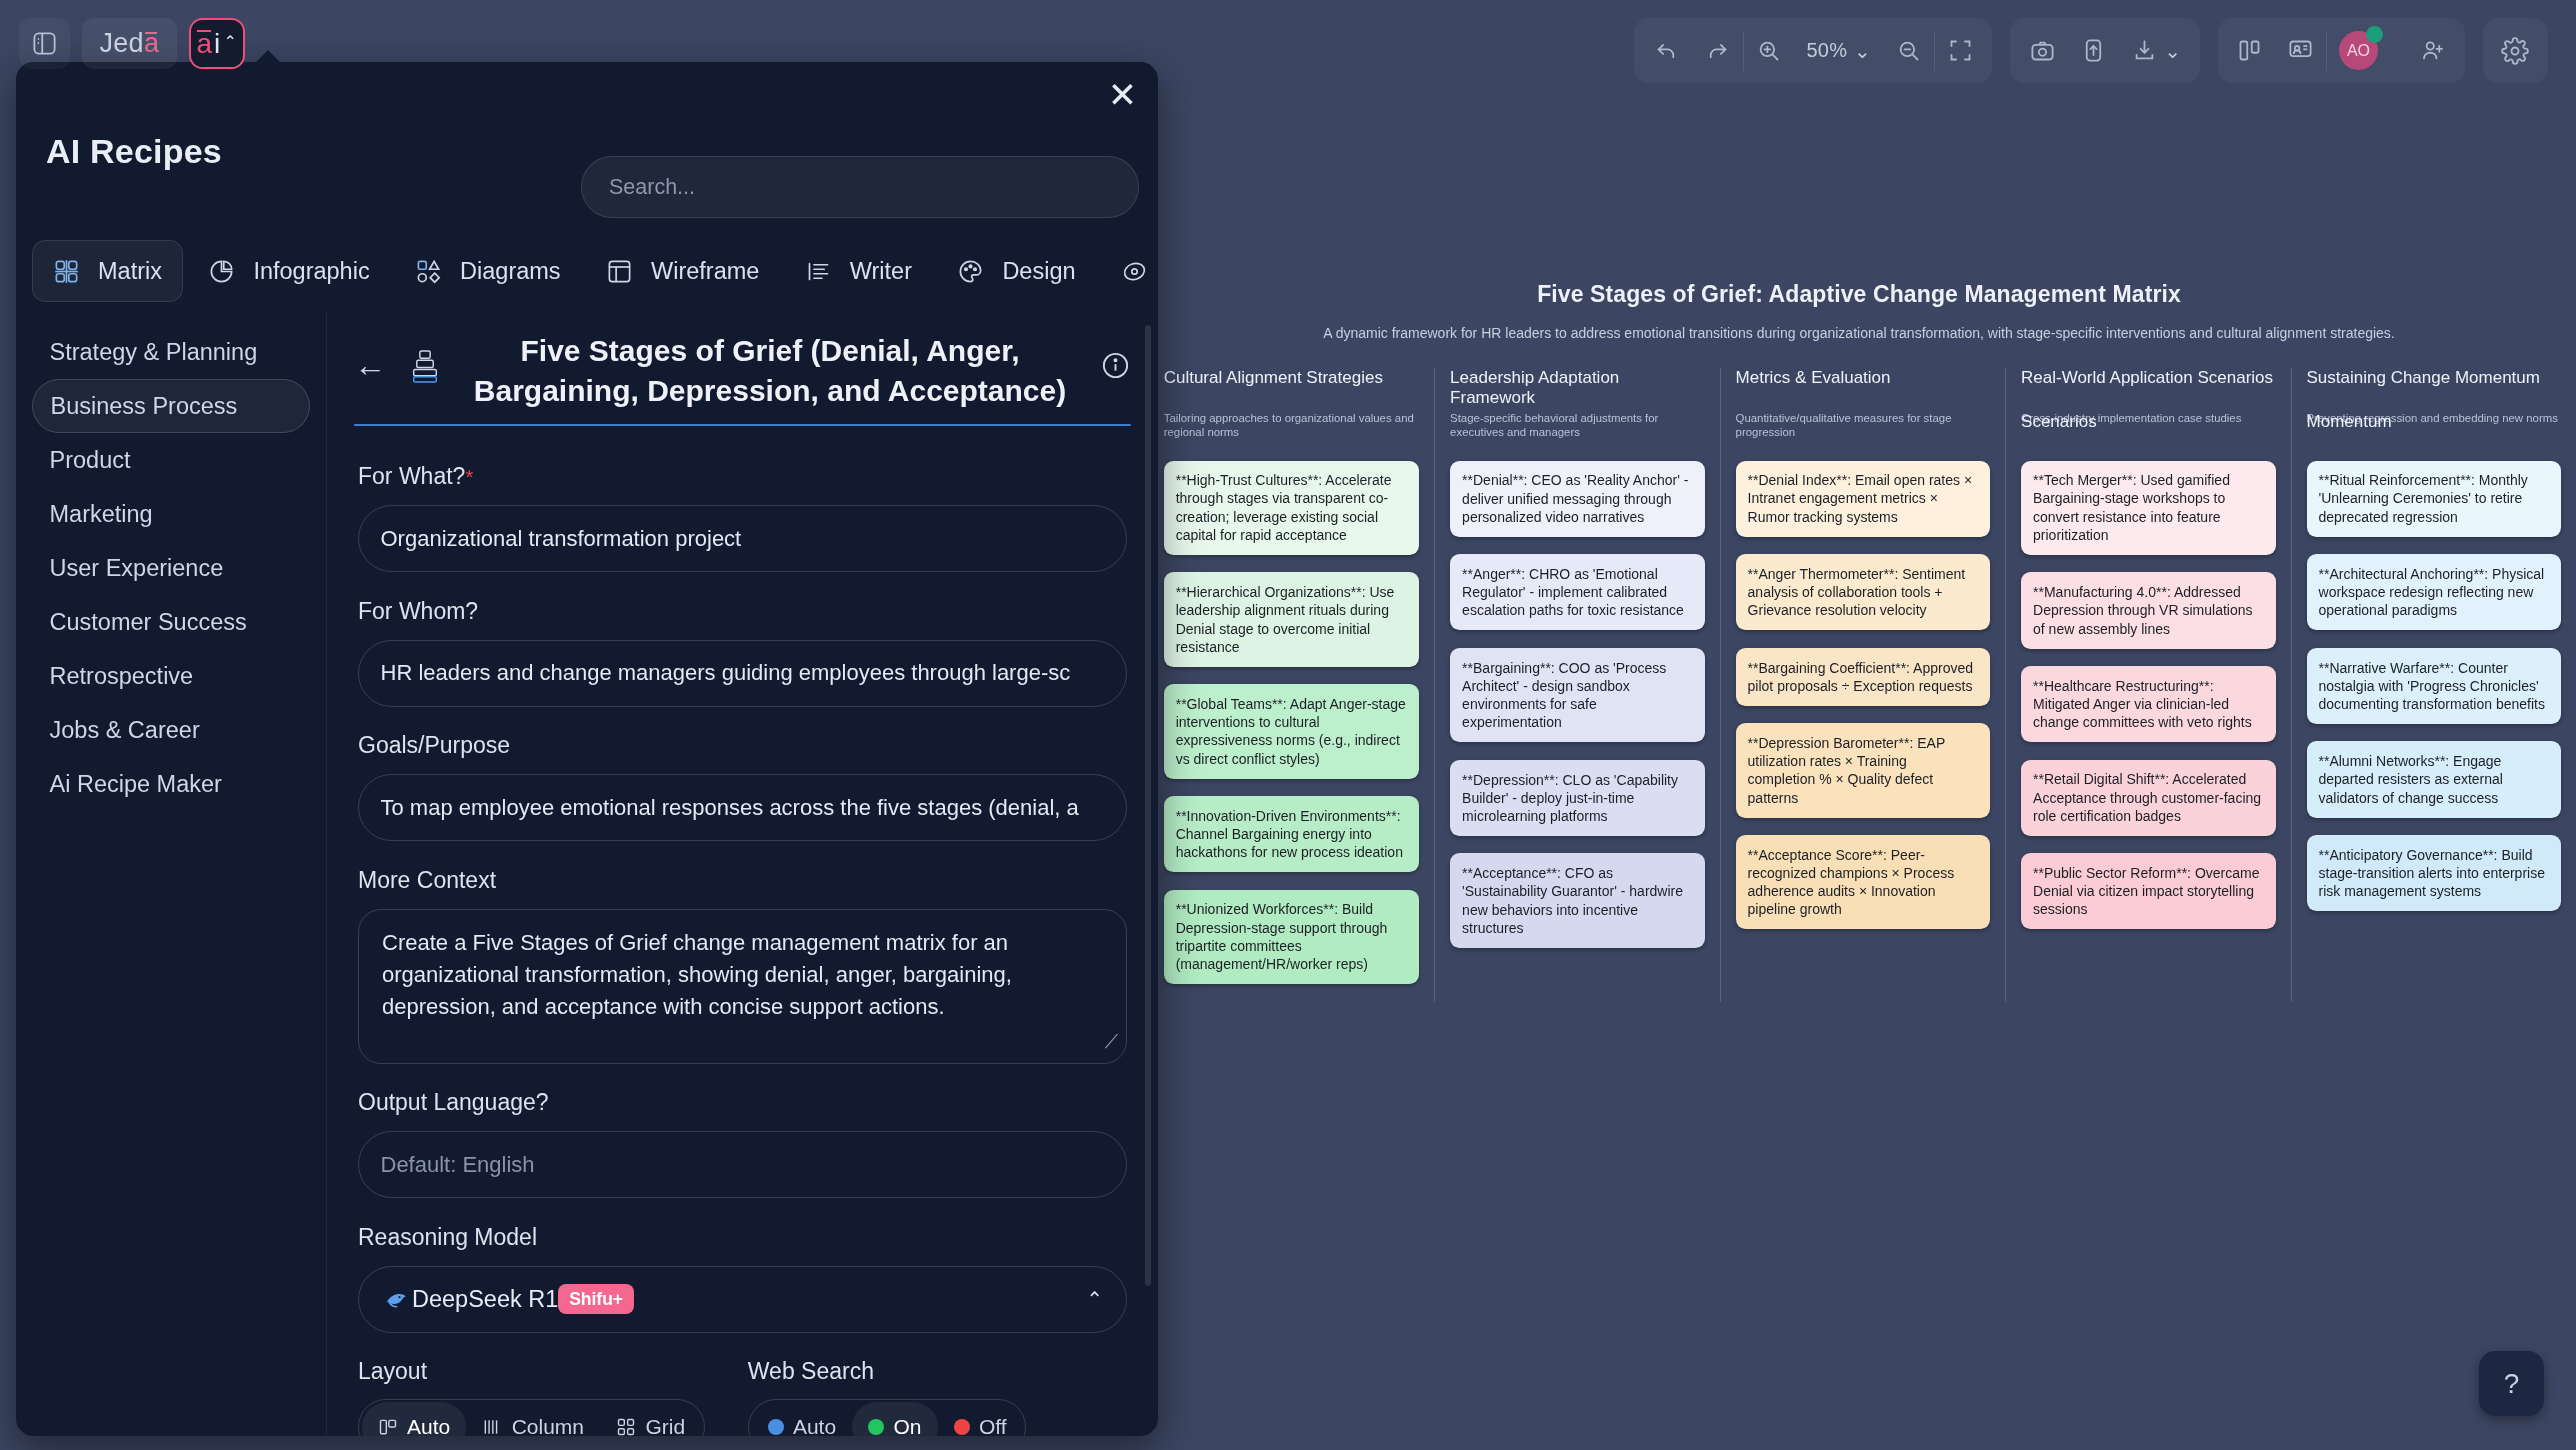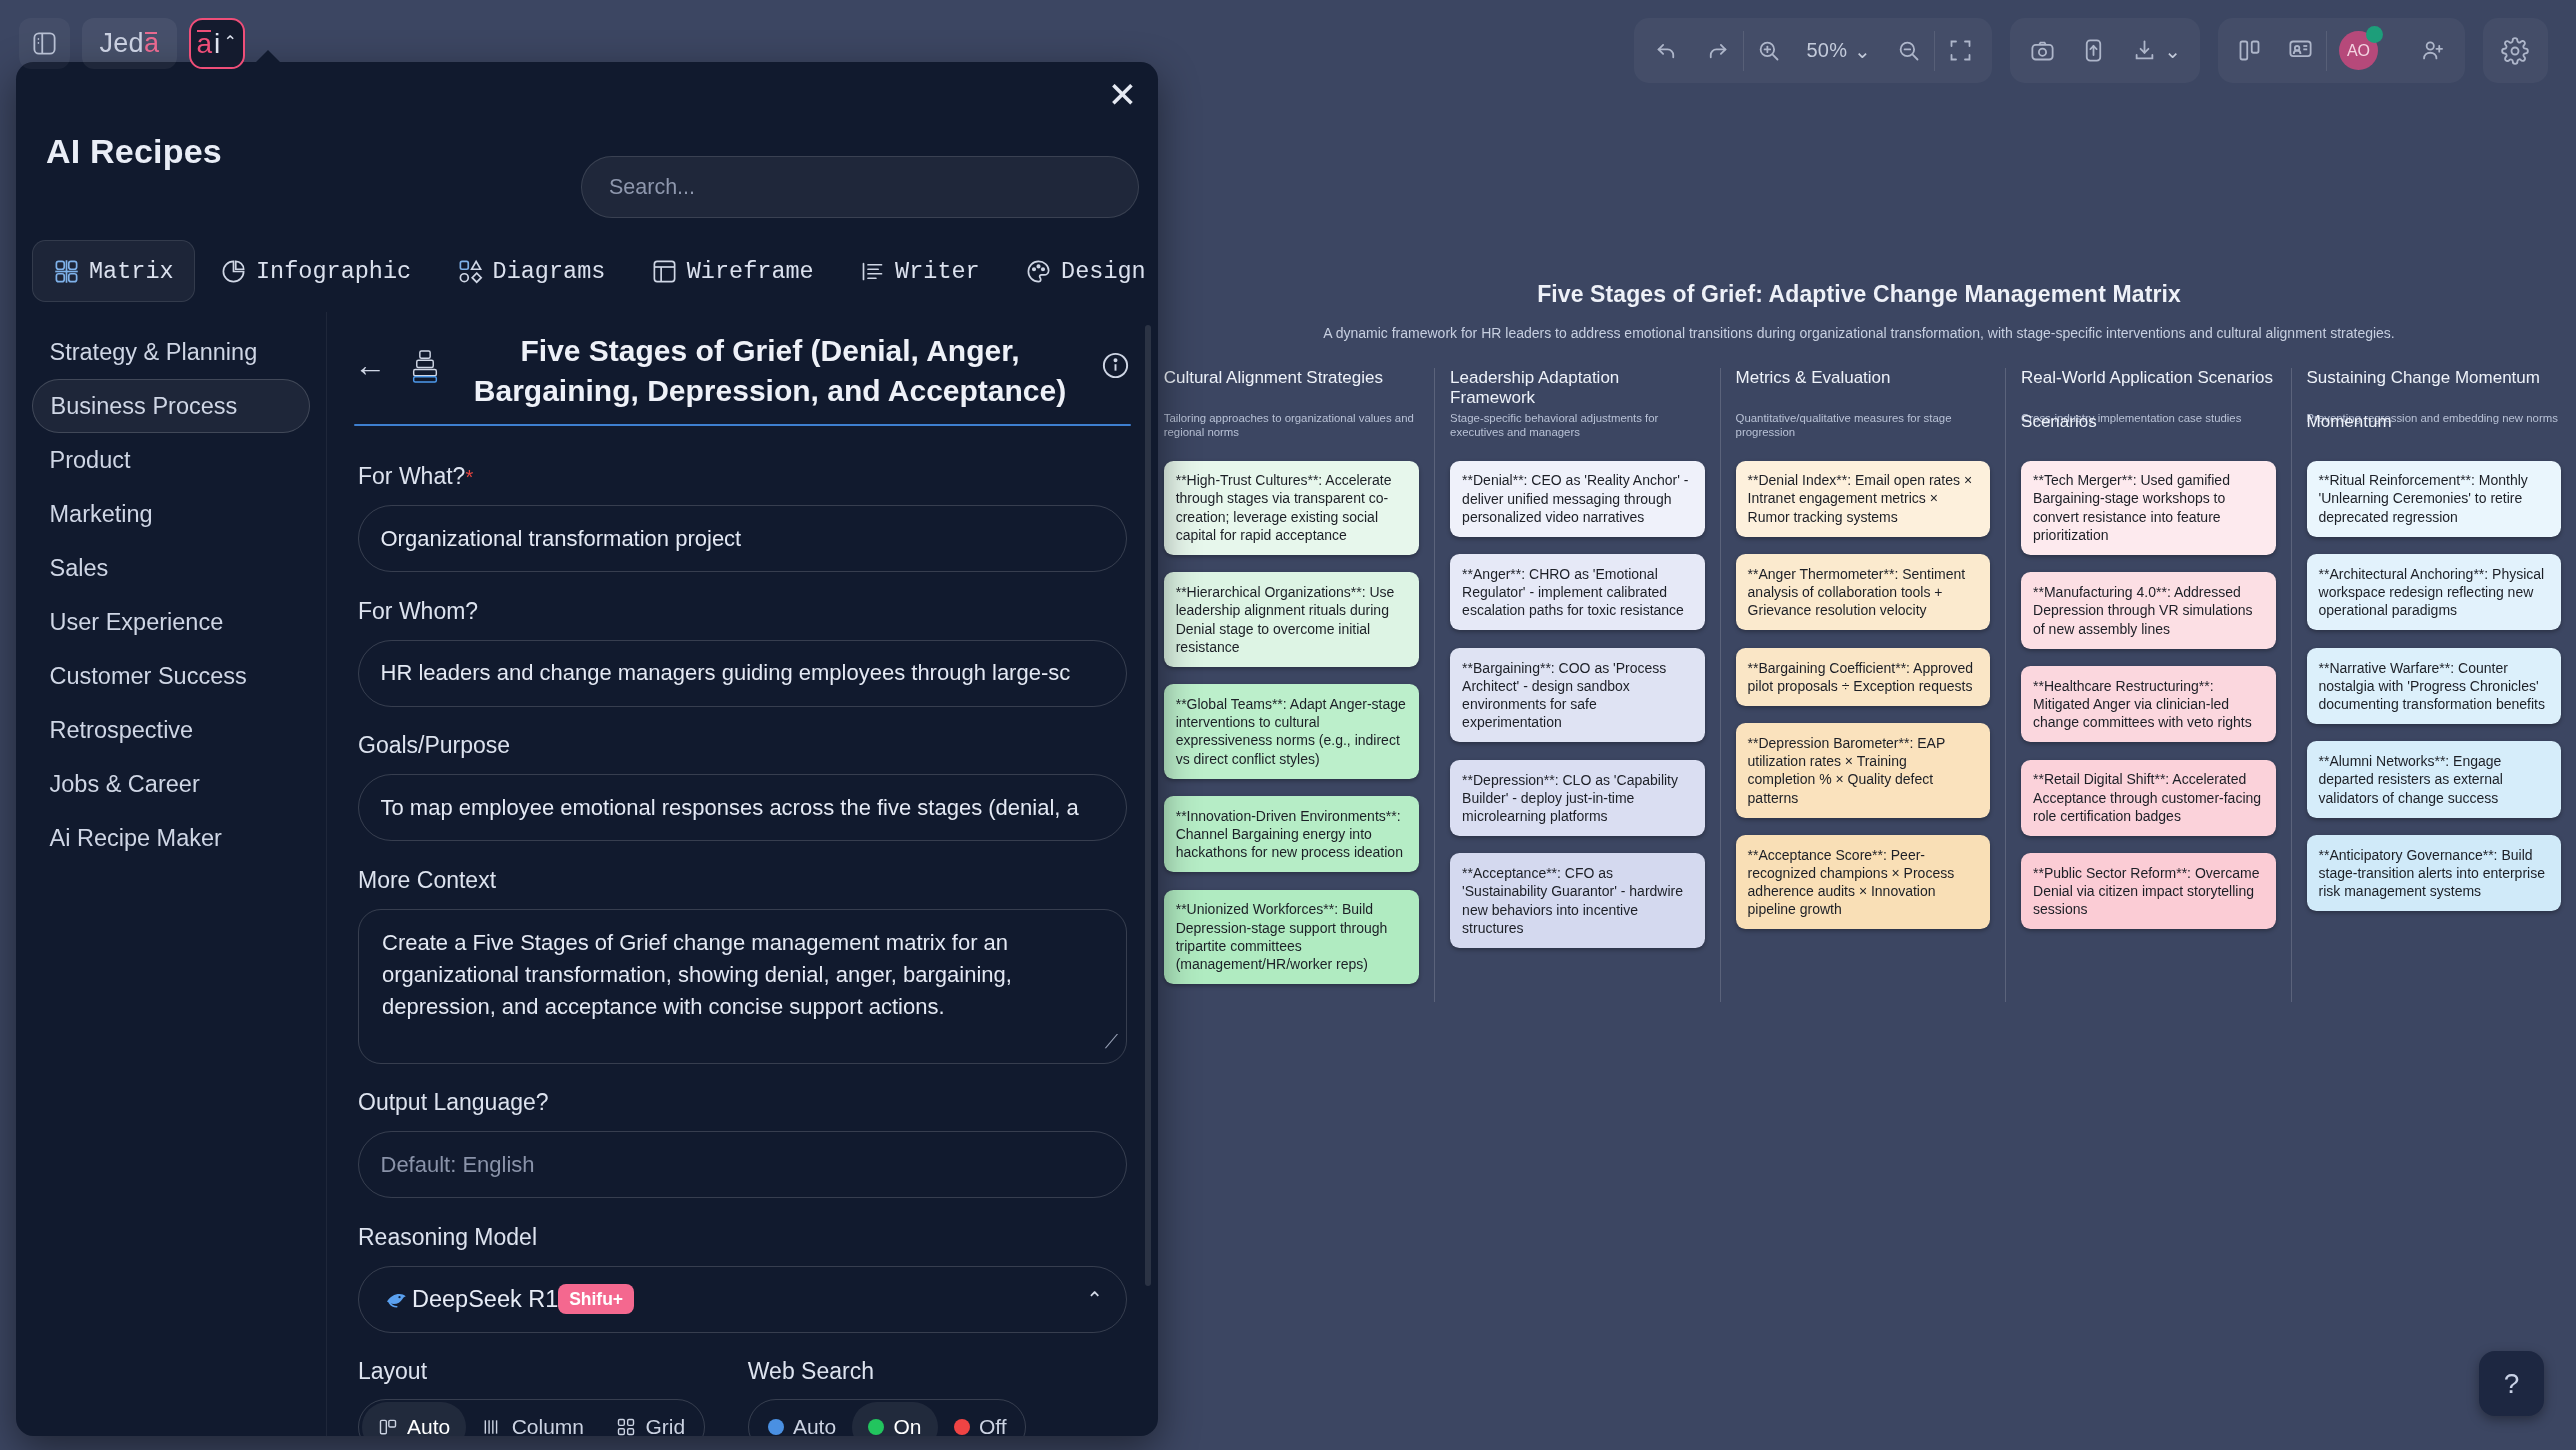--- a/index.html
+++ b/index.html
@@ -61,21 +61,21 @@
     display: flex; align-items: center; justify-content: center; color: #e6eaf3; font-size: 35px; line-height: 1; }
   .panel-title { position: absolute; left: 30px; top: 70px; font-size: 34px; font-weight: bold; color: #e9edf6; letter-spacing: 0.2px; }
   .panel-search {
     position: absolute; left: 565px; top: 94px; width: 558px; height: 62px;
     border-radius: 31px; background: rgba(255,255,255,0.06); border: 0.7px solid rgba(255,255,255,0.12);
     display: flex; align-items: center; padding: 0 27px;
   }
   .panel-search span { font-size: 21.5px; color: #8e97ad; }
 
   .tabs { position: absolute; left: 16px; top: 178px; display: flex; align-items: center; gap: 5.4px; }
-  .tab { height: 62px; padding: 0 20px; border-radius: 13.4px; display: flex; align-items: center; gap: 9px; color: #dbe1ee; font-size: 23.5px; font-family: Liberation Mono, monospace; }
+  .tab { height: 62px; padding: 0 20px; border-radius: 13.4px; display: flex; align-items: center; gap: 18px; color: #dbe1ee; font-size: 23.5px; }
   .tab.active { background: rgba(255,255,255,0.05); border: 0.7px solid rgba(255,255,255,0.10); }
 
   .panel-body { position: absolute; left: 0; top: 250px; right: 0; bottom: 0; display: flex; }
   .cats { width: 310px; padding-top: 13.4px; }
   .cat { height: 54px; margin: 0 16px; border-radius: 27px; display: flex; align-items: center; padding-left: 17.5px; font-size: 23.5px; color: #cfd6e5; }
   .cat.active { background: rgba(255,255,255,0.055); border: 0.7px solid rgba(255,255,255,0.16); }
 
   .form-col { flex: 1; position: relative; border-left: 0.7px solid rgba(255,255,255,0.06); overflow: hidden; }
   .form-head { display: flex; align-items: flex-start; padding: 19px 27px 0 27px; position: relative; }
   .back-arrow { color: #cfd6e5; font-size: 32px; line-height: 1; padding-top: 17.5px; }
@@ -456,23 +456,20 @@
             <span>Strategy &amp; Planning</span>
           </div>
           <div class="cat active">
             <span>Business Process</span>
           </div>
           <div class="cat">
             <span>Product</span>
           </div>
           <div class="cat">
             <span>Marketing</span>
-          </div>
-          <div class="cat">
-            <span>Sales</span>
           </div>
           <div class="cat">
             <span>User Experience</span>
           </div>
           <div class="cat">
             <span>Customer Success</span>
           </div>
           <div class="cat">
             <span>Retrospective</span>
           </div>

